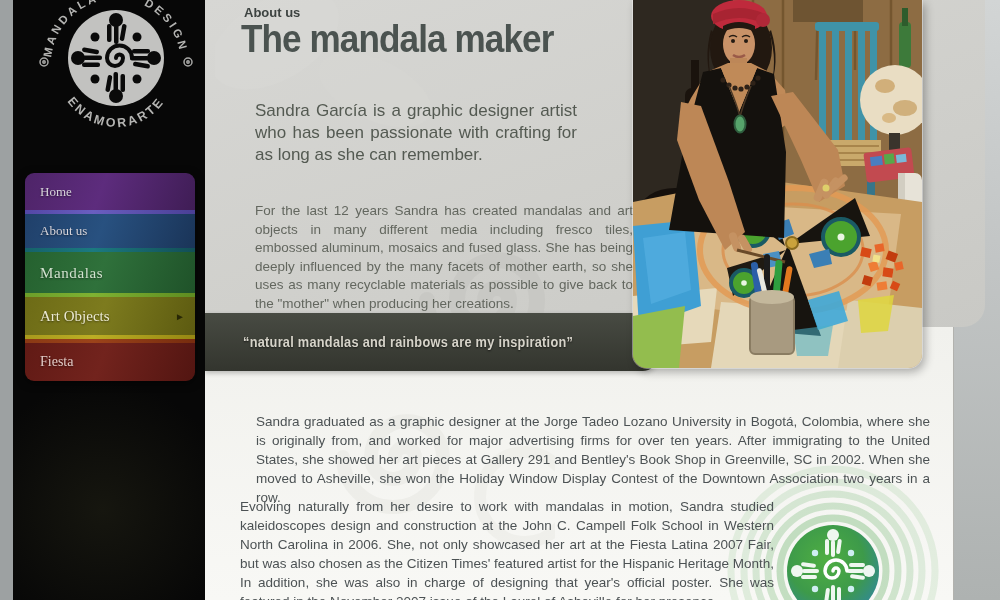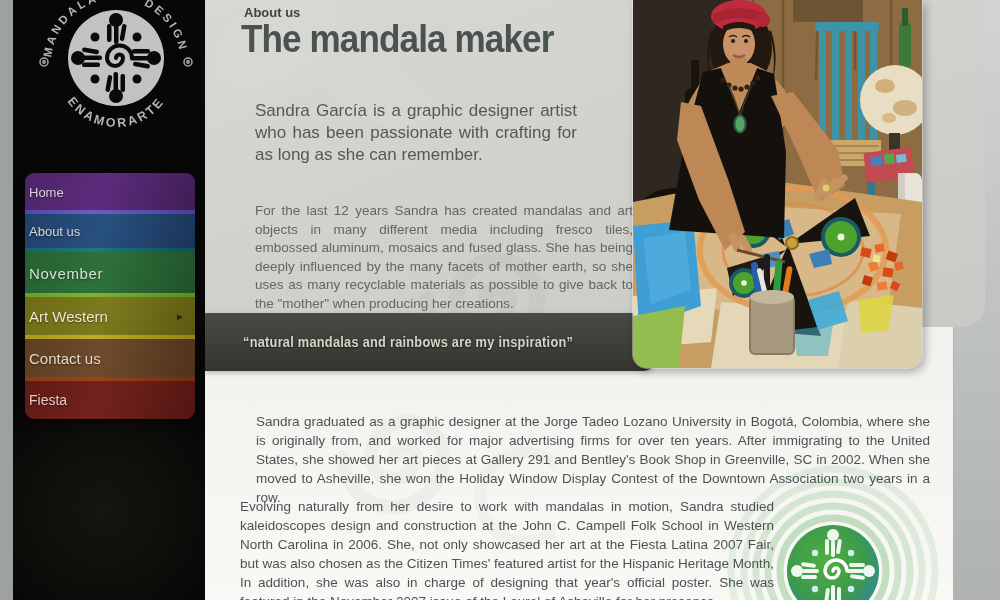--- a/index.html
+++ b/index.html
@@ -13,21 +13,21 @@
 
   
   .sidebar{position:absolute;left:13px;top:0;width:192px;height:600px;background:#070707;overflow:hidden;}
   .sidebar .glow{position:absolute;left:-40px;top:380px;width:260px;height:260px;border-radius:50%;
     background:radial-gradient(circle,#16160f 0%,rgba(7,7,7,0) 70%);}
   .logo-svg{position:absolute;left:18px;top:-16px;}
 
   .menu{position:absolute;left:12px;top:173px;width:170px;border-radius:9px;overflow:hidden;
     box-shadow:0 2px 8px rgba(0,0,0,.6);}
   .mi{position:relative;width:100%;color:#d9d6dc;cursor:pointer;}
-  .mi span.lbl{position:absolute;left:4px;top:50%;transform:translateY(-50%);text-shadow:0 1px 2px rgba(0,0,0,.5);}
+  .mi span.lbl{position:absolute;left:15px;top:50%;transform:translateY(-50%);text-shadow:0 1px 2px rgba(0,0,0,.5);font-family:Liberation Serif, serif;}
   .sep{width:100%;height:4px;}
   .mi-home{height:37px;background:linear-gradient(110deg,#4e2468,#5d2c7d 45%,#3f1d55);font-size:13px;}
   .sep1{background:linear-gradient(90deg,#5347a6,#6a5ec0 40%,#4a3f96);}
   .mi-about{height:34px;background:linear-gradient(110deg,#20406a,#285180 45%,#1a3458);font-size:13px;}
   .sep2{background:linear-gradient(90deg,#15626a,#1b7a80 40%,#124e56);}
   .mi-mandalas{height:41px;background:linear-gradient(110deg,#25612f,#2f713b 45%,#1f5229);font-size:15px;letter-spacing:.6px;color:#d2e2cf;}
   .sep3{background:linear-gradient(90deg,#6c9e29,#7fb232 40%,#5e8c20);}
   .mi-art{height:38px;background:linear-gradient(110deg,#6d6b16,#7d7b1e 45%,#5c5a10);font-size:15px;color:#ecead2;}
   .sep4{background:linear-gradient(90deg,#a8991c,#bcae24 40%,#968712);}
   .mi-contact{height:38px;background:linear-gradient(110deg,#5e3d22,#6e4b2c 45%,#4e321b);font-size:15px;color:#e6d8c8;}
@@ -369,31 +369,28 @@
     <nav class="menu">
       <div class="mi mi-home">
         <span class="lbl">Home</span>
       </div>
       <div class="sep sep1"></div>
       <div class="mi mi-about">
         <span class="lbl">About us</span>
       </div>
       <div class="sep sep2"></div>
       <div class="mi mi-mandalas">
-        <span class="lbl">November</span>
+        <span class="lbl">Mandalas</span>
       </div>
       <div class="sep sep3"></div>
       <div class="mi mi-art">
-        <span class="lbl">Art Western</span>
+        <span class="lbl">Art Objects</span>
         <span class="arrow">►</span>
       </div>
       <div class="sep sep4"></div>
-      <div class="mi mi-contact">
-        <span class="lbl">Contact us</span>
-      </div>
       <div class="sep sep5"></div>
       <div class="mi mi-links">
         <span class="lbl">Fiesta</span>
       </div>
     </nav>
   </div>
 
 </div>
 
 </body></html>

